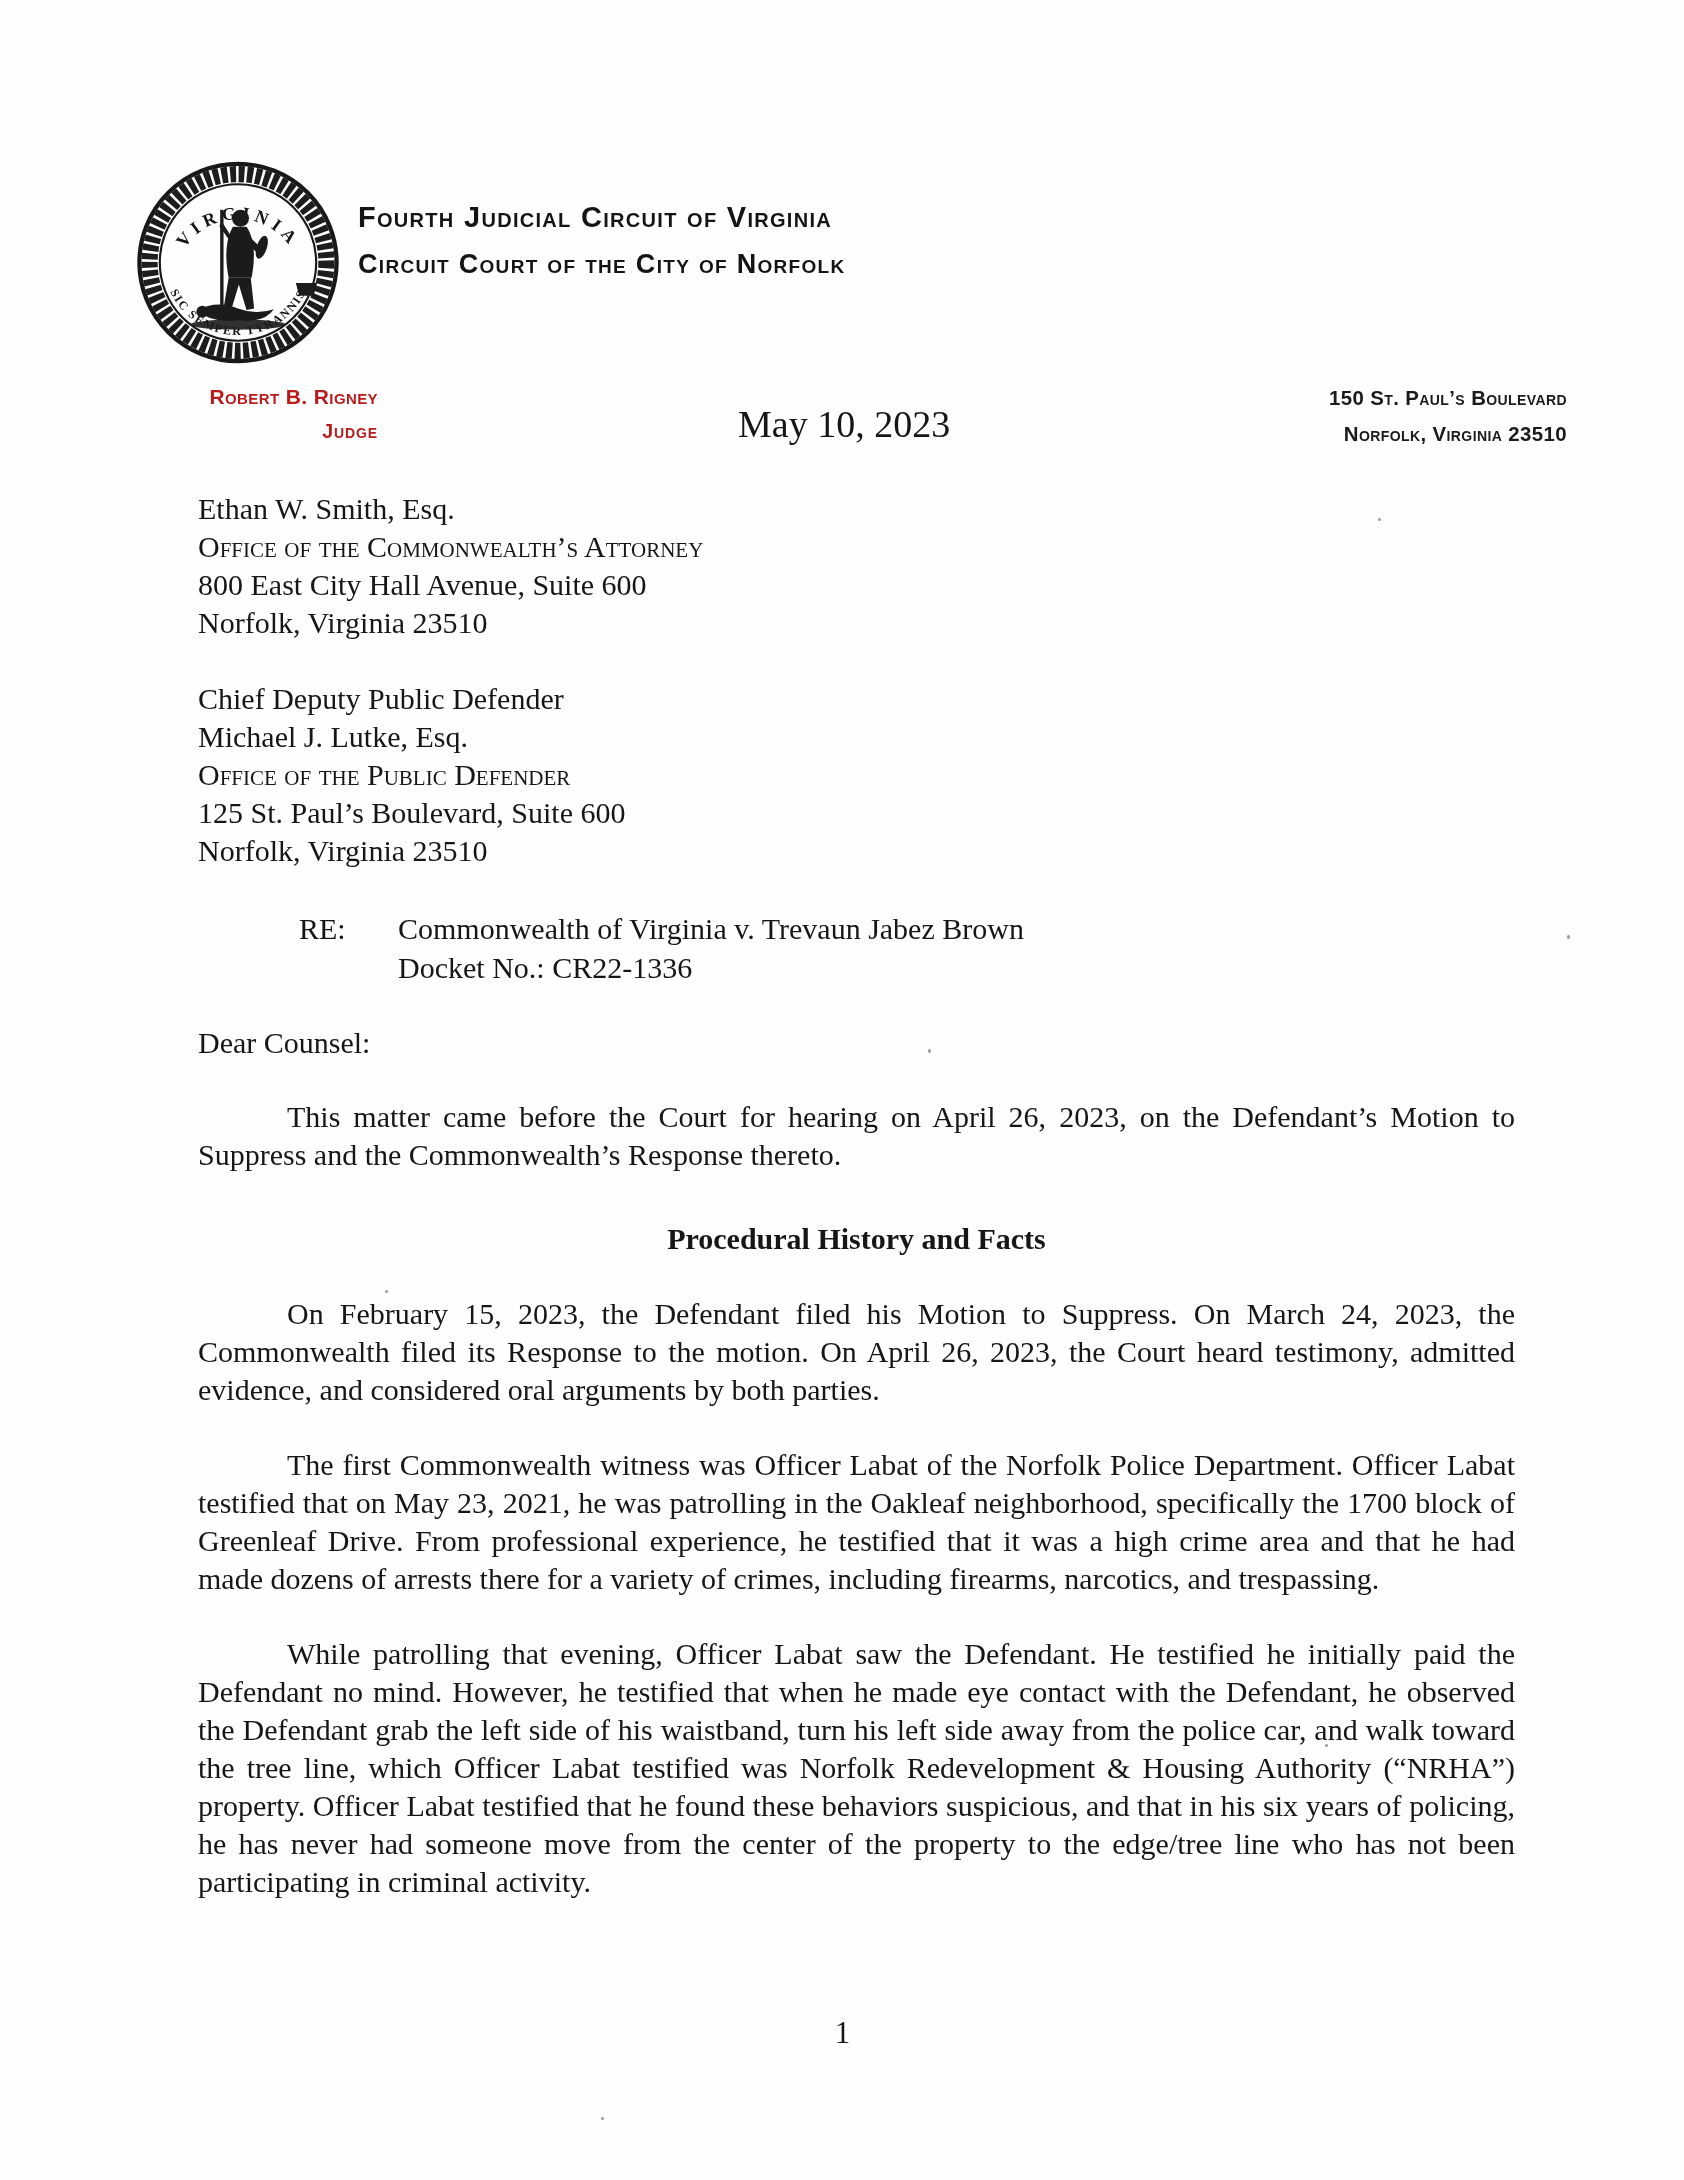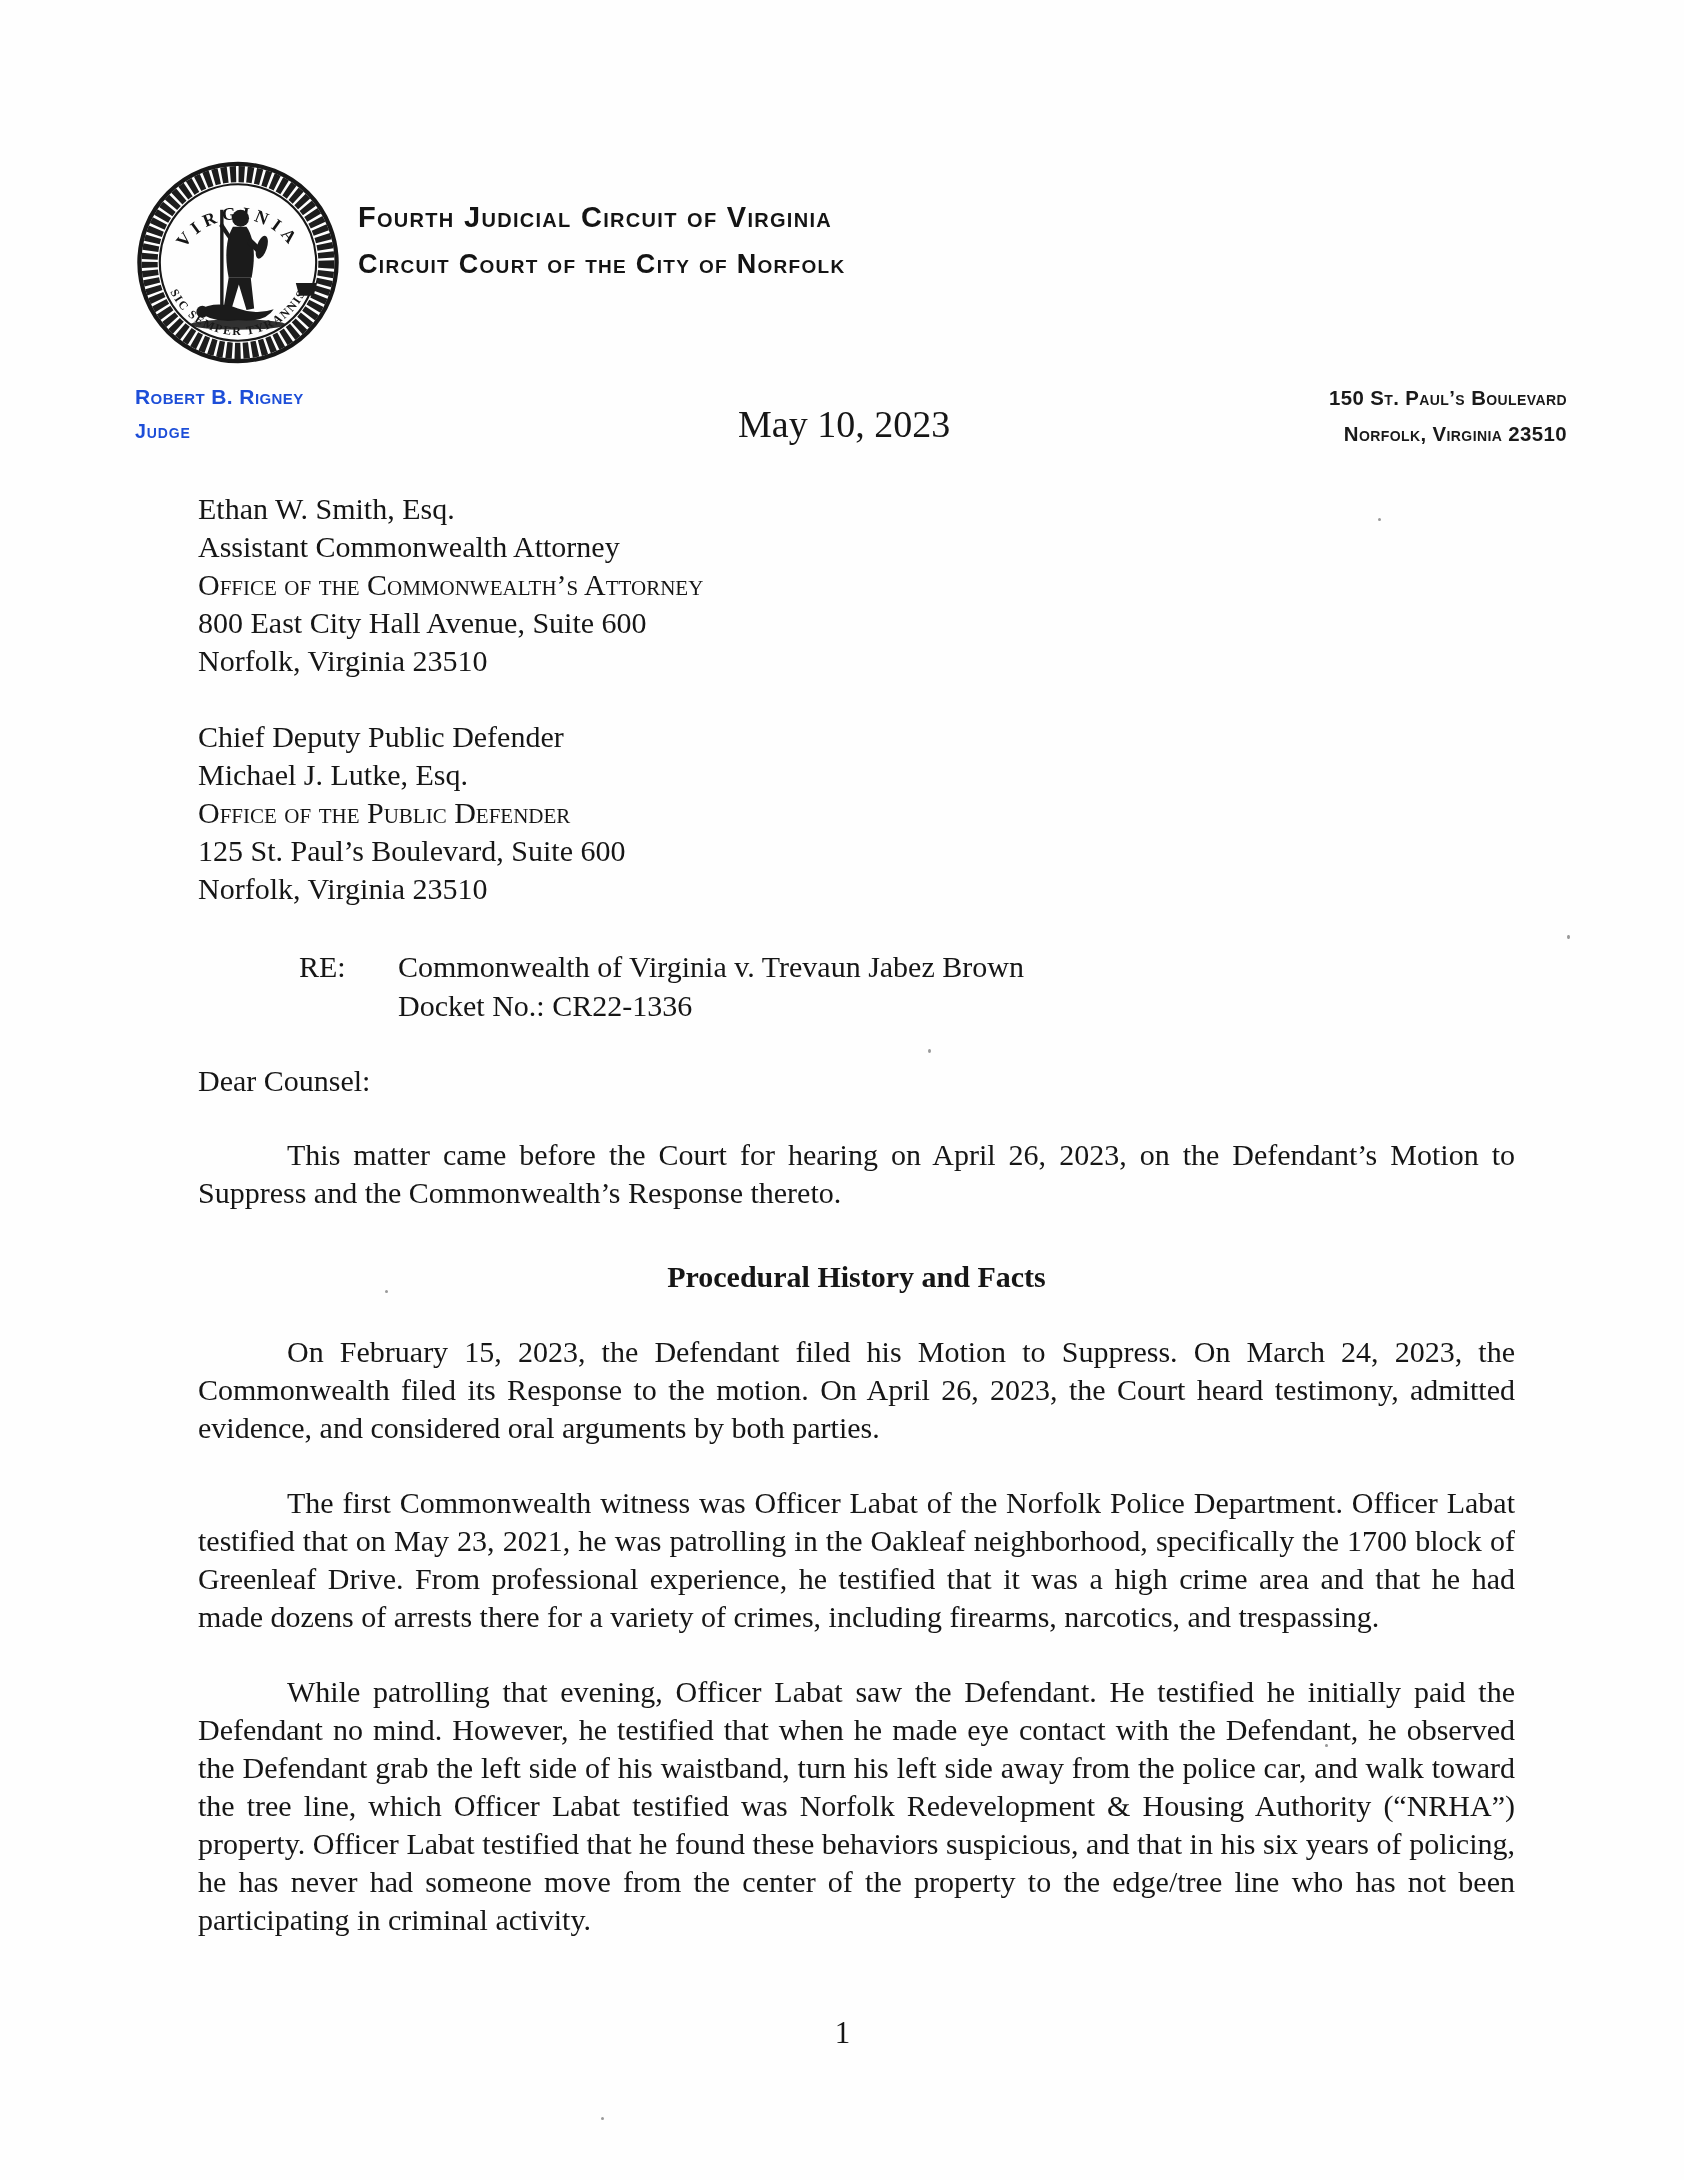--- a/index.html
+++ b/index.html
@@ -12,22 +12,22 @@
   .seal { position:absolute; left:136px; top:155px; width:204px; height:215px; }
 
   .court-title {
     position:absolute; left:358px; top:201px; width:946px; 
     font-family:"Liberation Sans", sans-serif; font-weight:bold; color:#141414;
   }
   .court-line1 { font-size:29px; font-variant:small-caps; letter-spacing:1.3px; }
   .court-line2 { font-size:27px; font-variant:small-caps; letter-spacing:1.3px; margin-top:14.5px; }
 
   .judge-block {
-    position:absolute; left:135px; top:385px; width:243px; text-align:left;
-    font-family:"Liberation Sans", sans-serif; font-weight:bold; font-variant:small-caps; color:#1d4ed8;
+    position:absolute; left:135px; top:385px; width:243px; text-align:right;
+    font-family:"Liberation Sans", sans-serif; font-weight:bold; font-variant:small-caps; color:#b91c1c;
   }
   .judge-name  { font-size:21px; letter-spacing:0.4px; }
   .judge-title { font-size:19.6px; margin-top:11px; letter-spacing:0.9px; }
 
   .letter-date { position:absolute; left:738px; top:402px; font-size:38px; }
 
   .hq-block {
     position:absolute; left:1188px; top:380px; width:379px; text-align:right;
     font-family:"Liberation Sans", sans-serif; font-weight:bold; font-variant:small-caps;
     font-size:20.4px; line-height:36px; letter-spacing:0.4px; color:#1a1a1a;
@@ -106,21 +106,20 @@
 
   <div class="hq-block">
     <div>150 St. Paul’s Boulevard</div>
     <div>Norfolk, Virginia 23510</div>
   </div>
 
   <div class="body-block">
 
     <div class="addr">
       <div>Ethan W. Smith, Esq.</div>
-      <div>Assistant Commonwealth Attorney</div>
       <div class="smallcaps">Office of the Commonwealth’s Attorney</div>
       <div>800 East City Hall Avenue, Suite 600</div>
       <div>Norfolk, Virginia 23510</div>
     </div>
 
     <div class="addr">
       <div>Chief Deputy Public Defender</div>
       <div>Michael J. Lutke, Esq.</div>
       <div class="smallcaps">Office of the Public Defender</div>
       <div>125 St. Paul’s Boulevard, Suite 600</div>

